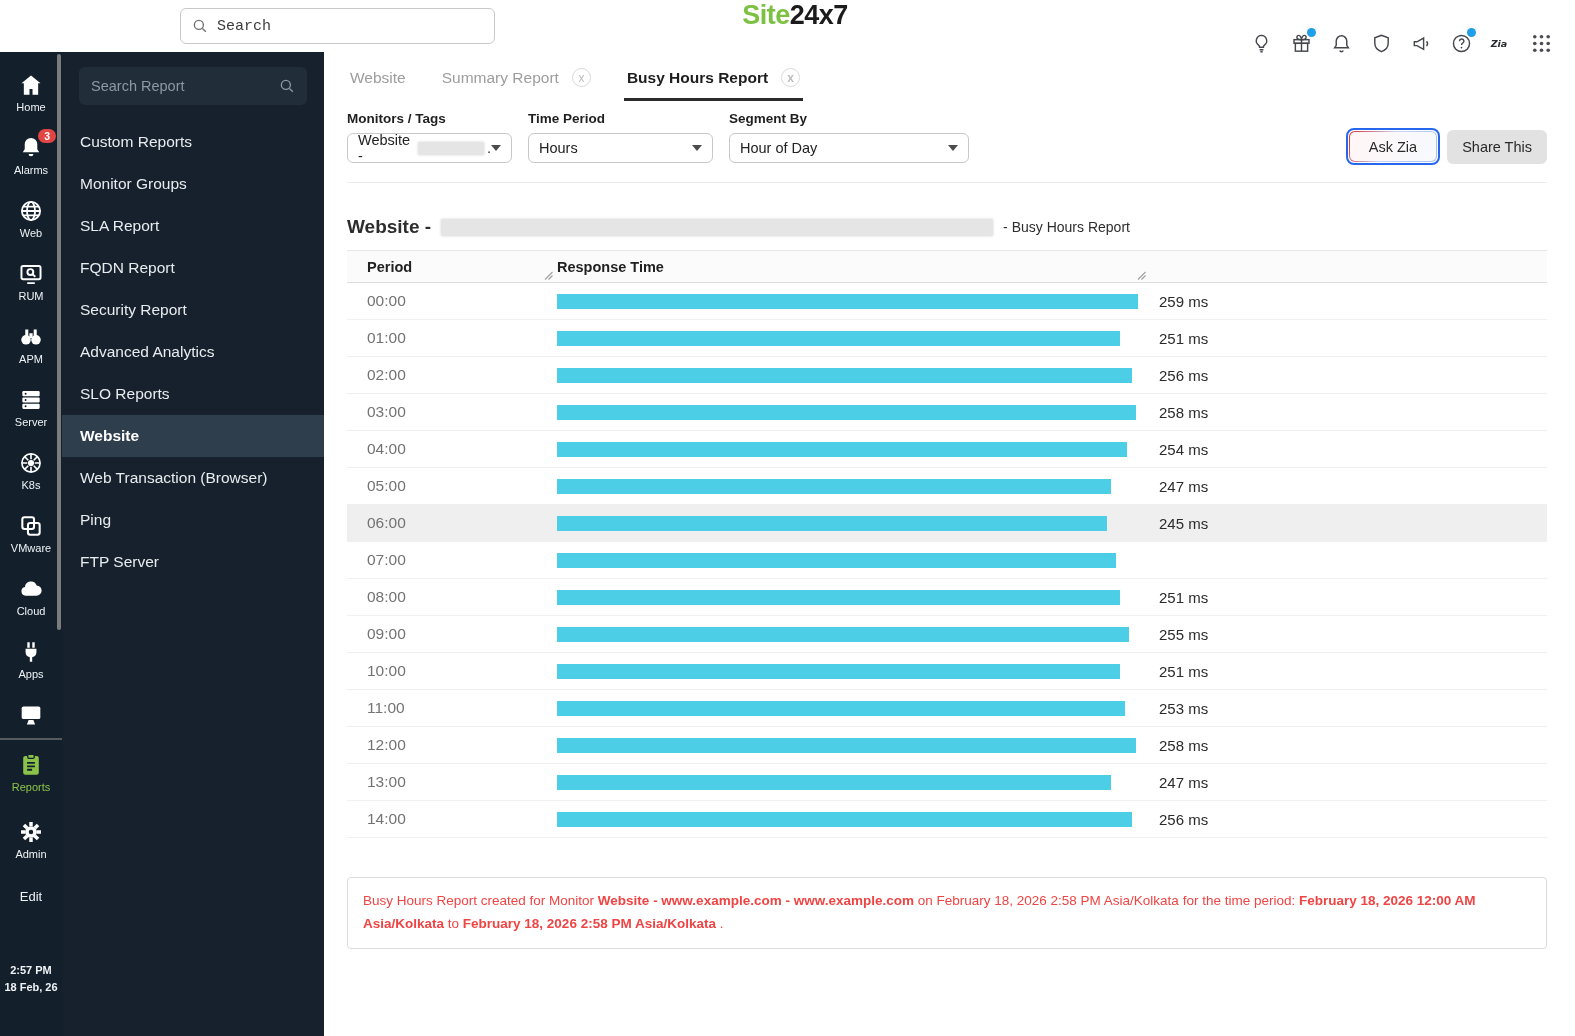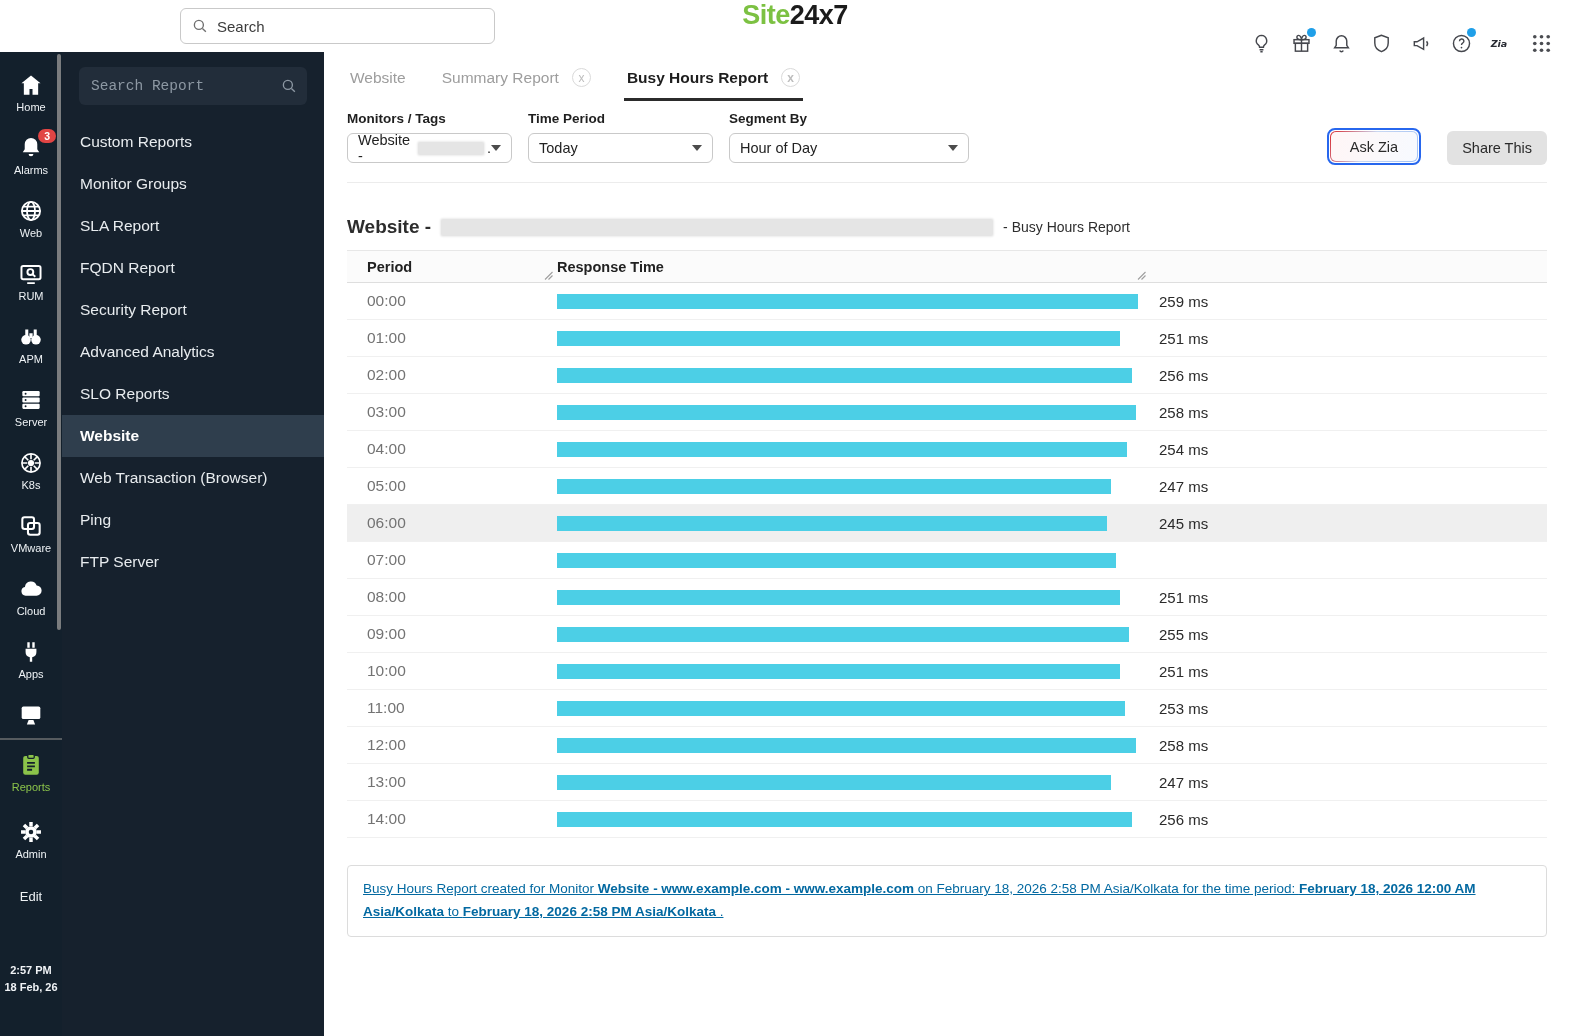--- a/index.html
+++ b/index.html
@@ -6,21 +6,21 @@
   html,body { width:1575px; height:1036px; font-family:"Liberation Sans",sans-serif; background:#fff; overflow:hidden; }
   .app { width:1575px; height:1036px; display:flex; flex-direction:column; }
 
   
   .topbar { height:52px; background:#fff; display:flex; align-items:center; flex:none; }
   .logo { margin-left:15px; font-size:27px; font-weight:800; letter-spacing:-0.5px; white-space:nowrap; }
   .logo .lg-green { color:#7cc142; }
   .logo .lg-dark { color:#1b1b1b; }
   .hsearch { position:absolute; left:180px; top:8px; width:315px; height:36px; border:1px solid #c9c9c9; border-radius:6px; display:flex; align-items:center; padding:0 10px; background:#fff; }
   .hsearch svg { width:18px; height:18px; flex:none; }
-  .hsearch input { flex:1; border:none; outline:none; font-size:15px; color:#333; margin-left:8px; font-family:Liberation Sans, sans-serif; background:transparent; }
+  .hsearch input { flex:1; border:none; outline:none; font-size:15px; color:#333; margin-left:8px; font-family:Liberation Mono, monospace; background:transparent; }
   .hsearch input::placeholder { color:#3c3c3c; }
   .hicons { margin-left:auto; margin-right:22px; display:flex; align-items:center; gap:16px; }
   .hicon { position:relative; width:24px; height:24px; display:flex; align-items:center; justify-content:center; cursor:pointer; }
   .hicon svg { width:23px; height:23px; }
   .hicon .dot { position:absolute; top:-3px; right:-3px; width:9px; height:9px; border-radius:50%; background:var(--hbadge,#1f9fe8); }
 
   
   .bodyrow { flex:1; display:flex; min-height:0; }
 
   
@@ -35,42 +35,42 @@
   .rbadge { position:absolute; top:-6px; right:-12px; background:var(--rbadge,#e14544); color:#fff; font-size:10.5px; font-weight:700; border-radius:8px; padding:1px 6px; font-style:normal; }
   .rail-divider { width:62px; height:2px; background:#565b5f; margin:2px 0 12px; flex:none; }
   .rail-item.bottom { height:67px; }
   .rail-item.textonly { height:40px; }
   .rail-item.textonly .rlabel { font-size:13px; }
   .rail-clock { margin-top:auto; margin-bottom:40px; text-align:center; color:#f0f3f6; font-size:11px; font-weight:700; line-height:1.55; }
 
   
   .rnav { width:262px; background:#16212d; flex:none; padding-top:15px; }
   .rsearch { margin:0 17px; height:38px; background:#222d3a; border-radius:6px; display:flex; align-items:center; padding:0 12px; }
-  .rsearch input { flex:1; background:transparent; border:none; outline:none; color:#cfd6dd; font-size:14.5px; font-family:Liberation Mono, monospace; }
+  .rsearch input { flex:1; background:transparent; border:none; outline:none; color:#cfd6dd; font-size:14.5px; font-family:Liberation Sans, sans-serif; }
   .rsearch input::placeholder { color:#8d98a3; }
   .rsearch svg { width:18px; height:18px; flex:none; }
   .rnav-list { margin-top:16px; }
   .rnav-item { height:42px; display:flex; align-items:center; padding-left:18px; color:#e8ecef; font-size:15.5px; cursor:pointer; white-space:nowrap; }
   .rnav-item.active { background:#2f3e4d; font-weight:700; color:#fff; }
 
   
   .main { flex:1; background:#fff; padding:0 28px 0 23px; overflow:hidden; }
   .tabbar { display:flex; align-items:flex-end; gap:30px; height:49px; }
   .tab { display:flex; align-items:center; gap:13px; padding:12px 3px 11px; font-size:15.5px; color:#9d9d9d; cursor:pointer; border-bottom:3px solid transparent; white-space:nowrap; }
   .tab.active { color:#1d1d1d; font-weight:700; border-bottom-color:#2b2b2b; }
   .tab-close { width:19px; height:19px; border:1px solid #dadada; border-radius:50%; display:flex; align-items:center; justify-content:center; font-size:12px; color:#bdbdbd; background:#fff; line-height:1; }
 
   .filters { display:flex; gap:16px; padding:10px 0 17px; border-bottom:1px solid #ececec; }
   .flabel { font-size:13.5px; font-weight:700; color:#1f1f1f; margin-bottom:7px; }
   .fselect { height:30px; border:1px solid #c9c9c9; border-radius:6px; display:flex; align-items:center; padding:0 10px; font-size:14.5px; color:#222; background:#fff; cursor:pointer; }
   .fsel-w0 { width:165px; } .fsel-w1 { width:185px; } .fsel-w2 { width:240px; }
   .caret { width:0; height:0; border-left:5px solid transparent; border-right:5px solid transparent; border-top:6px solid #4c4c4c; margin-left:auto; }
   .redact { background:#e5e5e5; border-radius:2px; box-shadow:0 0 2px 1px #ececec; }
   .redact.sm { width:72px; height:13px; margin:0 3px 0 5px; }
-  .actions { margin-left:auto; display:flex; gap:26px; margin-top:17px; align-items:flex-end; }
+  .actions { margin-left:auto; display:flex; gap:7px; margin-top:17px; align-items:center; }
   .askzia-ring { border:2px solid #2767ee; border-radius:8px; padding:1px; height:37px; }
   .askzia { height:31px; padding:0 19px; border-radius:6px; border:1.5px solid transparent;
             background:linear-gradient(100deg,#fff6f6,#f7faff) padding-box, linear-gradient(120deg,#d8262c,#c9d8f2 45%, #9fc0f5) border-box;
             font-size:14.5px; color:#2a2a2a; cursor:pointer; font-family:"Liberation Sans",sans-serif; }
   .share { height:34px; padding:0 15px; border-radius:6px; border:none; background:#e2e2e2; font-size:14.5px; color:#2a2a2a; cursor:pointer; font-family:"Liberation Sans",sans-serif; }
 
   .rtitle { display:flex; align-items:center; margin-top:33px; }
   .rtitle .big { font-size:19px; font-weight:700; color:#2d2d2d; white-space:nowrap; }
   .redact.lg { width:552px; height:17px; margin:0 10px; }
   .rtitle .small { font-size:14px; color:#2d2d2d; white-space:nowrap; }
@@ -82,21 +82,21 @@
   .th-rt { width:593px; }
   .th-rest { flex:1; }
   .rz { position:absolute; right:3px; bottom:1px; width:11px; height:11px; cursor:col-resize; }
   .trow { display:flex; align-items:center; height:37px; border-bottom:1px solid #f0f0f0; }
   .trow.hl { background:#efefef; }
   .tc-period { width:210px; padding-left:20px; font-size:15.5px; color:#737373; }
   .tc-bar { width:593px; }
   .bar { height:15px; background:var(--bar,#4ccfe6); }
   .tc-val { flex:1; padding-left:9px; font-size:15px; color:#2b2b2b; }
 
-  .fnote { margin-top:27px; border:1px solid #dcdcdc; border-radius:4px; padding:12px 15px; font-size:13.5px; color:#0369a1; line-height:1.7;text-decoration:underline; }
+  .fnote { margin-top:39px; border:1px solid #dcdcdc; border-radius:4px; padding:12px 15px; font-size:13.5px; color:#ef4444; line-height:1.7; }
   .fnote b { font-weight:700; }
 </style>
 </head>
 <body>
 
 <div class="app">
 
   <div class="topbar" style="position:relative;flex-direction:column;">
     <div class="logo"><span class="lg-green">Site</span><span class="lg-dark">24x7</span></div>
     <div class="hsearch">
@@ -358,21 +358,21 @@
      <div class="fselect fsel-w0">
        <span>Website -</span>
        <span class="redact sm"></span>
                 <span>.</span>
        <span class="caret"></span>
      </div>
    </div>
             <div class="filter">
      <div class="flabel">Time Period</div>
      <div class="fselect fsel-w1">
-       <span>Today</span>
+       <span>Hours</span>
 
        <span class="caret"></span>
      </div>
    </div>
             <div class="filter">
      <div class="flabel">Segment By</div>
      <div class="fselect fsel-w2">
        <span>Hour of Day</span>
 
        <span class="caret"></span>

